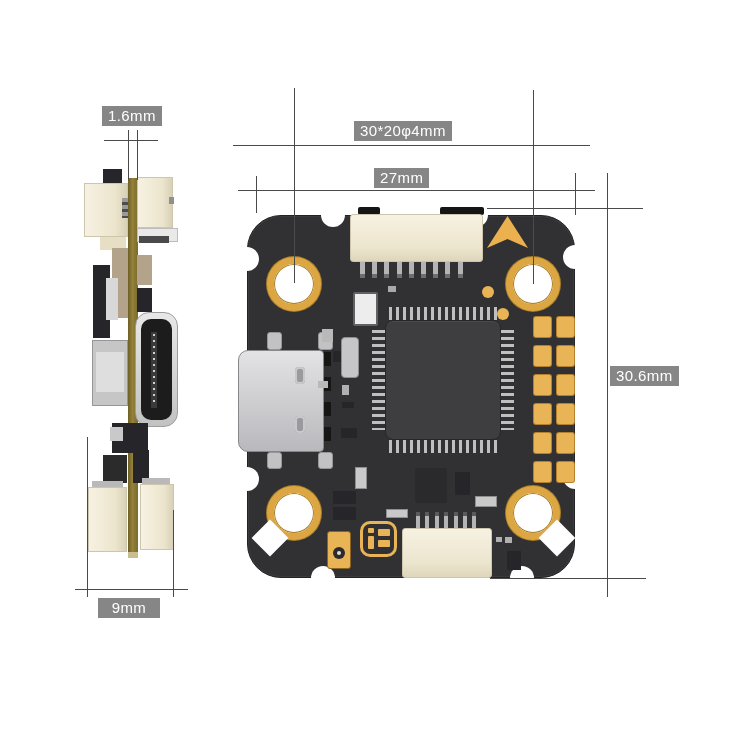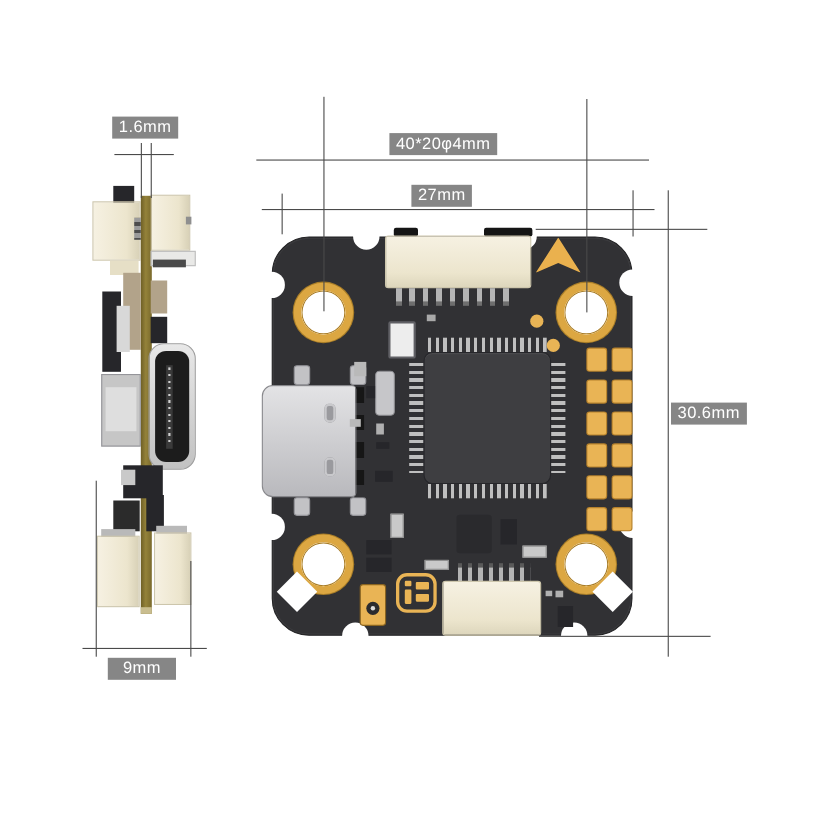--- a/index.html
+++ b/index.html
@@ -184,18 +184,18 @@
   <div class="dl h" style="left:487px;top:208px;width:156px"></div>
   <div class="dl h" style="left:490px;top:578px;width:156px"></div>
   <div class="dl v" style="left:128px;top:130px;height:50px"></div>
   <div class="dl v" style="left:137px;top:130px;height:50px"></div>
   <div class="dl h" style="left:104px;top:140px;width:54px"></div>
   <div class="dl v" style="left:87px;top:437px;height:160px"></div>
   <div class="dl v" style="left:173px;top:510px;height:87px"></div>
   <div class="dl h" style="left:75px;top:589px;width:113px"></div>
 
   <div class="dim-label" style="left:102px;top:106px">1.6mm</div>
-  <div class="dim-label" style="left:354px;top:121px">40*20φ4mm</div>
+  <div class="dim-label" style="left:354px;top:121px">30*20φ4mm</div>
   <div class="dim-label" style="left:374px;top:168px">27mm</div>
   <div class="dim-label" style="left:610px;top:366px">30.6mm</div>
   <div class="dim-label" style="left:98px;top:598px;min-width:50px">9mm</div>
 
 </div>
 
 </body></html>

